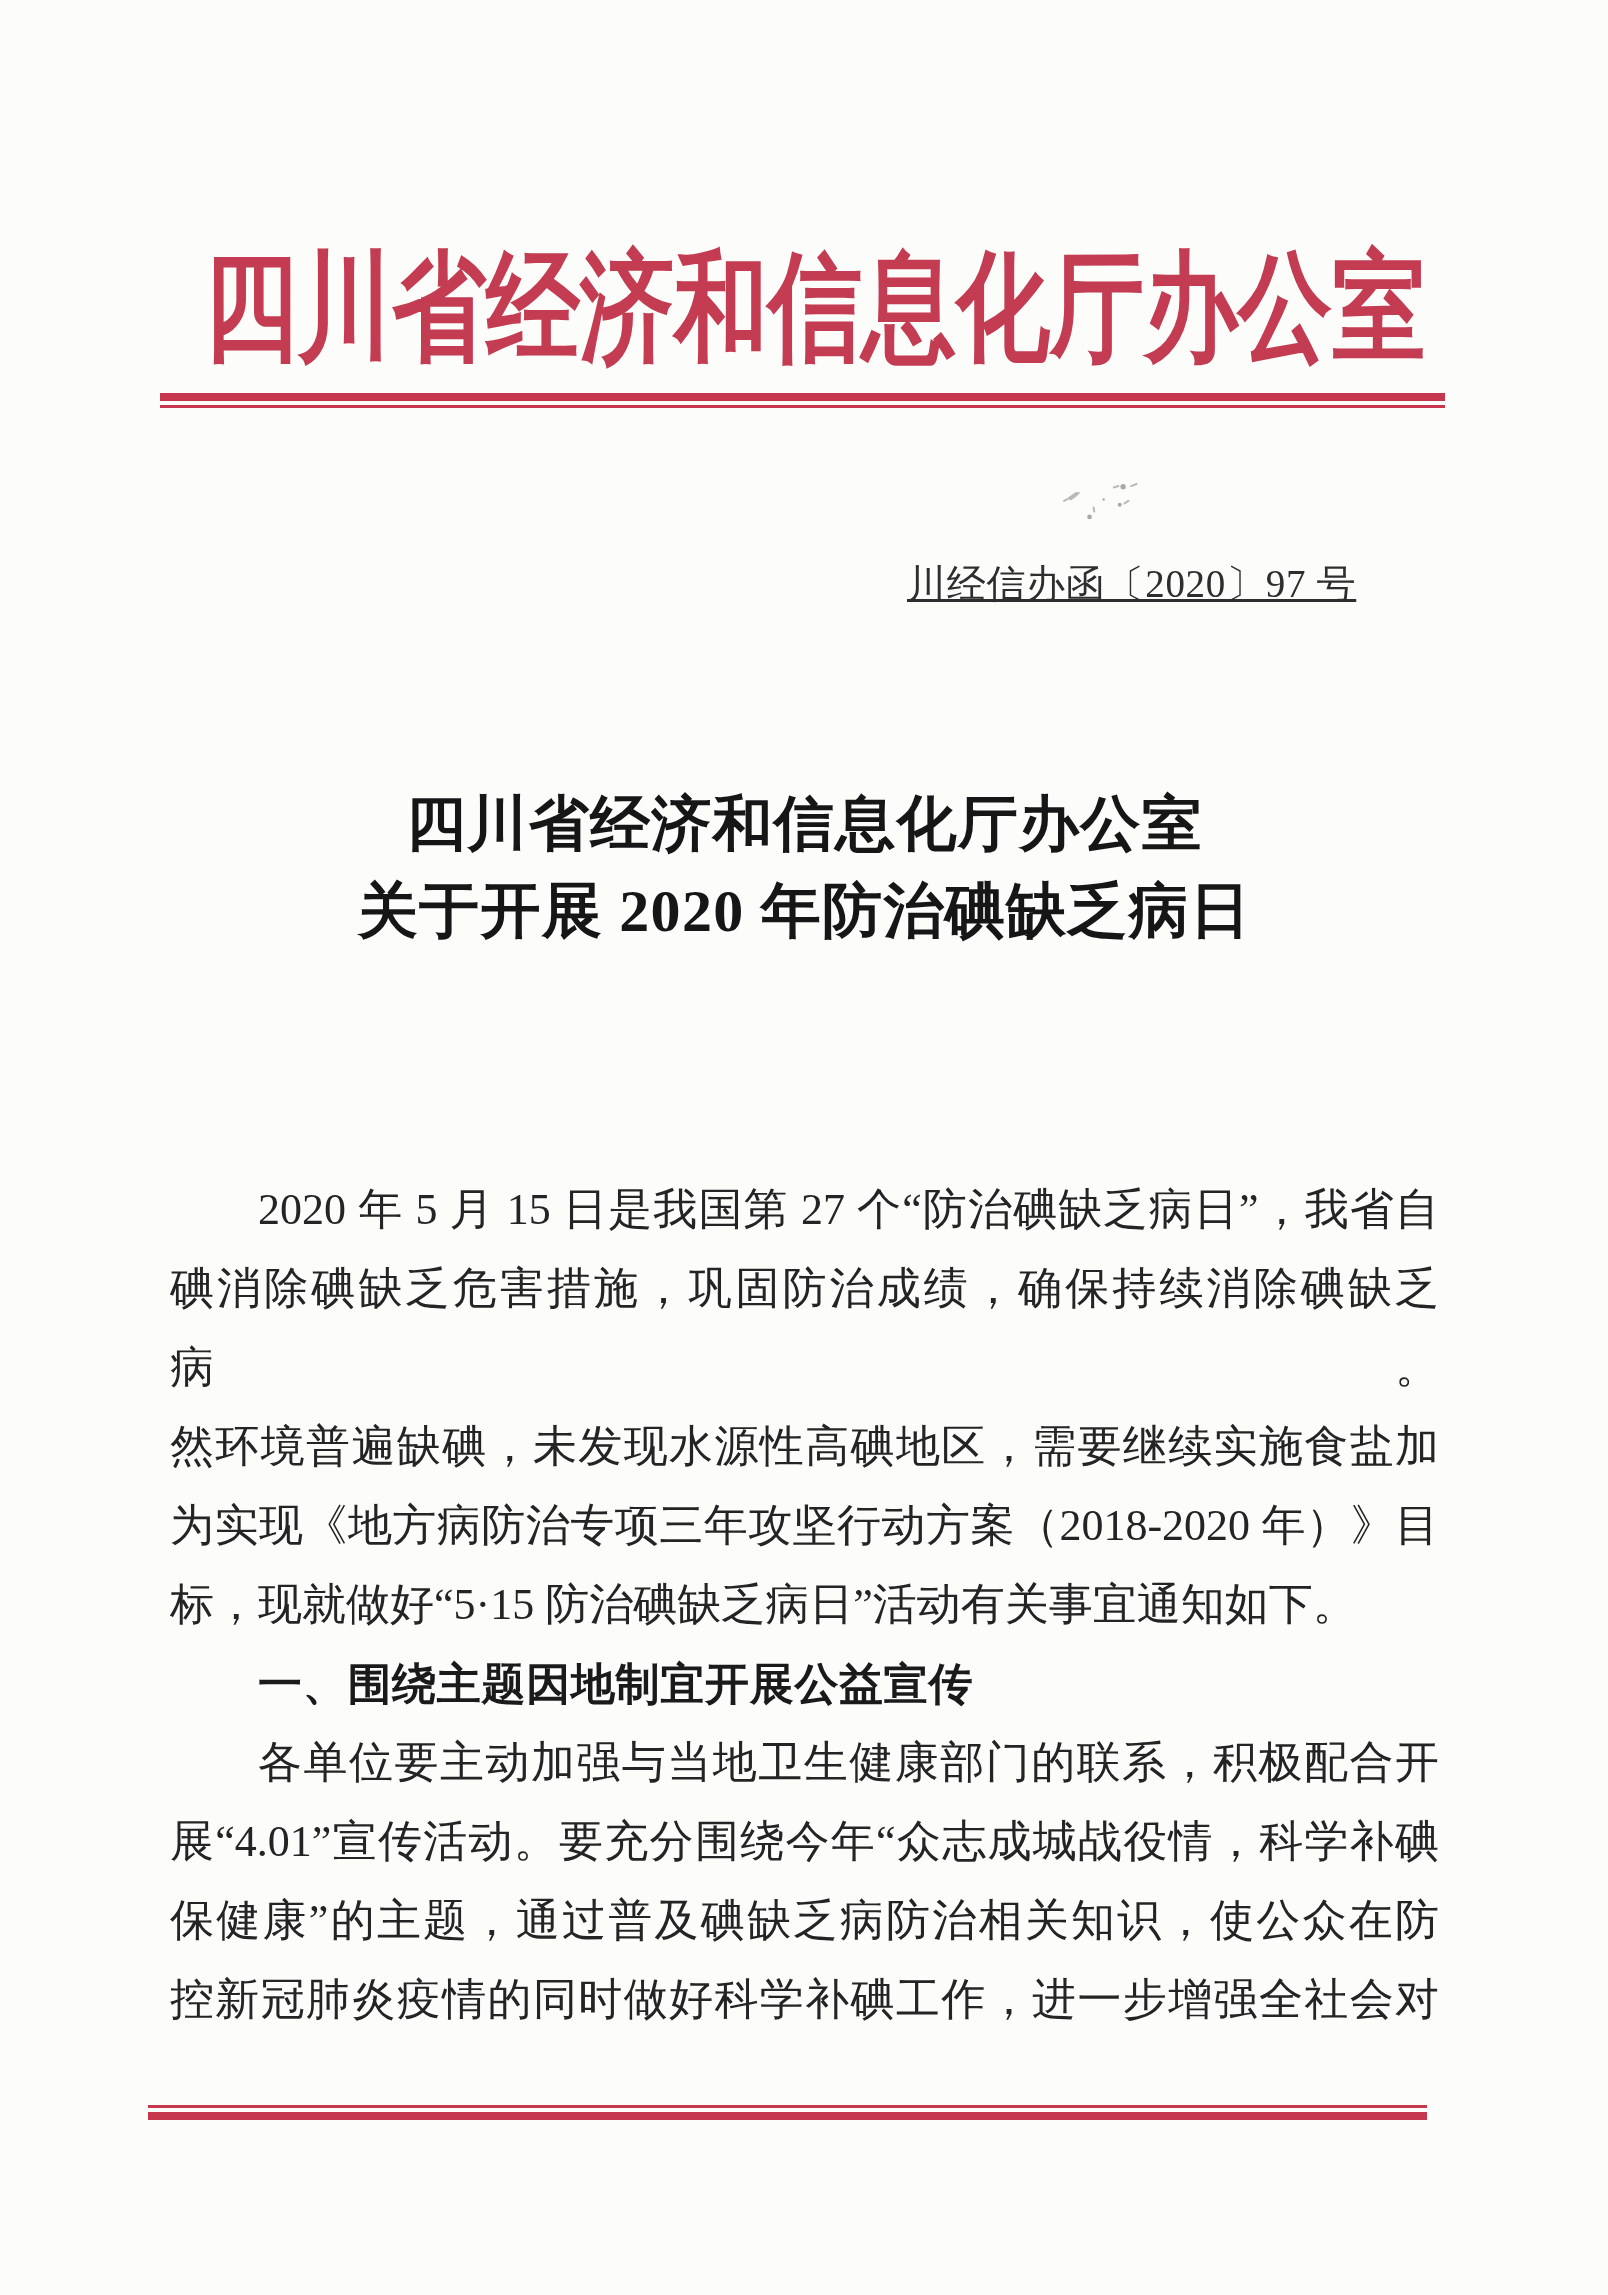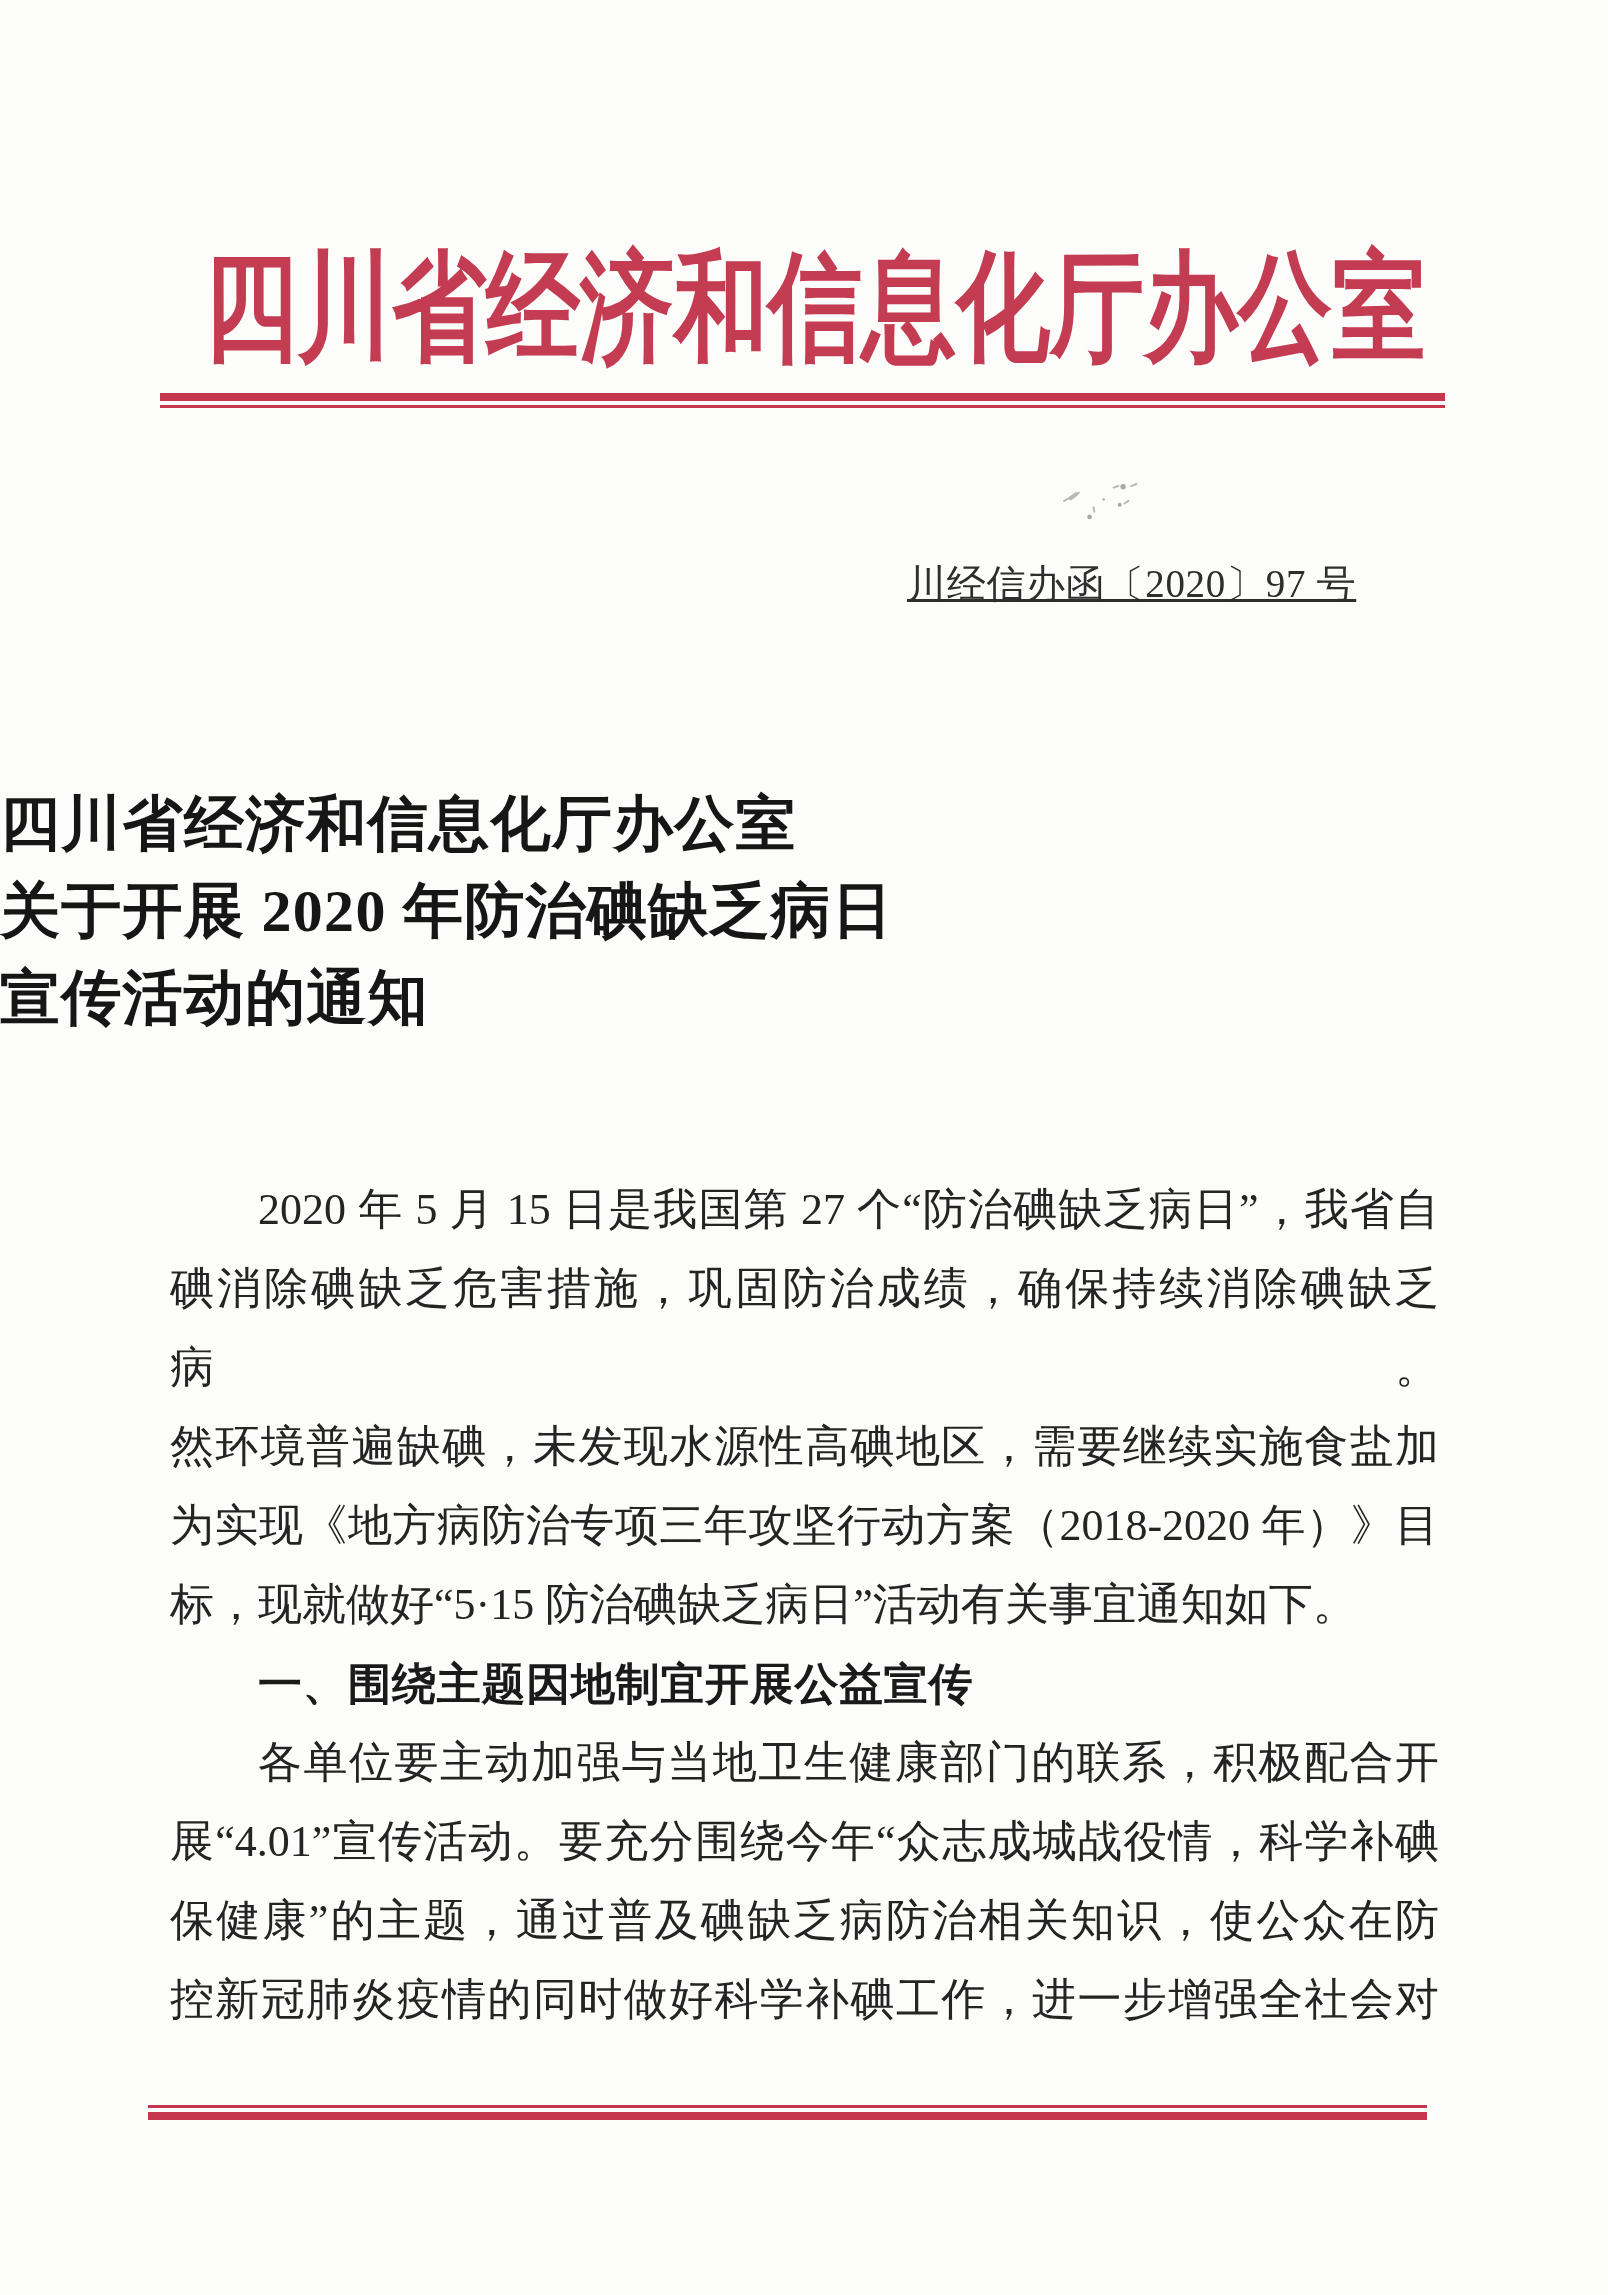--- a/index.html
+++ b/index.html
@@ -51,21 +51,21 @@
     letter-spacing: 0.7px;
     white-space: nowrap;
     text-decoration: underline;
   }
 
   .doc-title {
     position: absolute;
     left: 0;
     top: 781px;
     width: 1609px;
-    text-align: left;
+    text-align: center;
     font-size: 60px;
     font-weight: bold;
     line-height: 87px;
     color: #161616;
     letter-spacing: 1.3px;
   }
 
   .body-text {
     position: absolute;
     left: 170px;
@@ -129,21 +129,20 @@
       <circle cx="101" cy="40" r="3"></circle>
       <circle cx="77" cy="32" r="1.8"></circle>
     </g>
   </svg>
 
   <div class="doc-number">川经信办函〔2020〕97 号</div>
 
   <div class="doc-title">
     <div>四川省经济和信息化厅办公室</div>
     <div>关于开展 2020 年防治碘缺乏病日</div>
-    <div>宣传活动的通知</div>
   </div>
 
   <div class="body-text">
       <div class="bline full indent">2020 年 5 月 15 日是我国第 27 个“防治碘缺乏病日”，我省自</div>
       <div class="bline full">碘消除碘缺乏危害措施，巩固防治成绩，确保持续消除碘缺乏病。</div>
       <div class="bline full">然环境普遍缺碘，未发现水源性高碘地区，需要继续实施食盐加</div>
       <div class="bline full">为实现《地方病防治专项三年攻坚行动方案（2018-2020 年）》目</div>
       <div class="bline">标，现就做好“5·15 防治碘缺乏病日”活动有关事宜通知如下。</div>
       <div class="bline bold indent">一、围绕主题因地制宜开展公益宣传</div>
       <div class="bline full indent">各单位要主动加强与当地卫生健康部门的联系，积极配合开</div>

